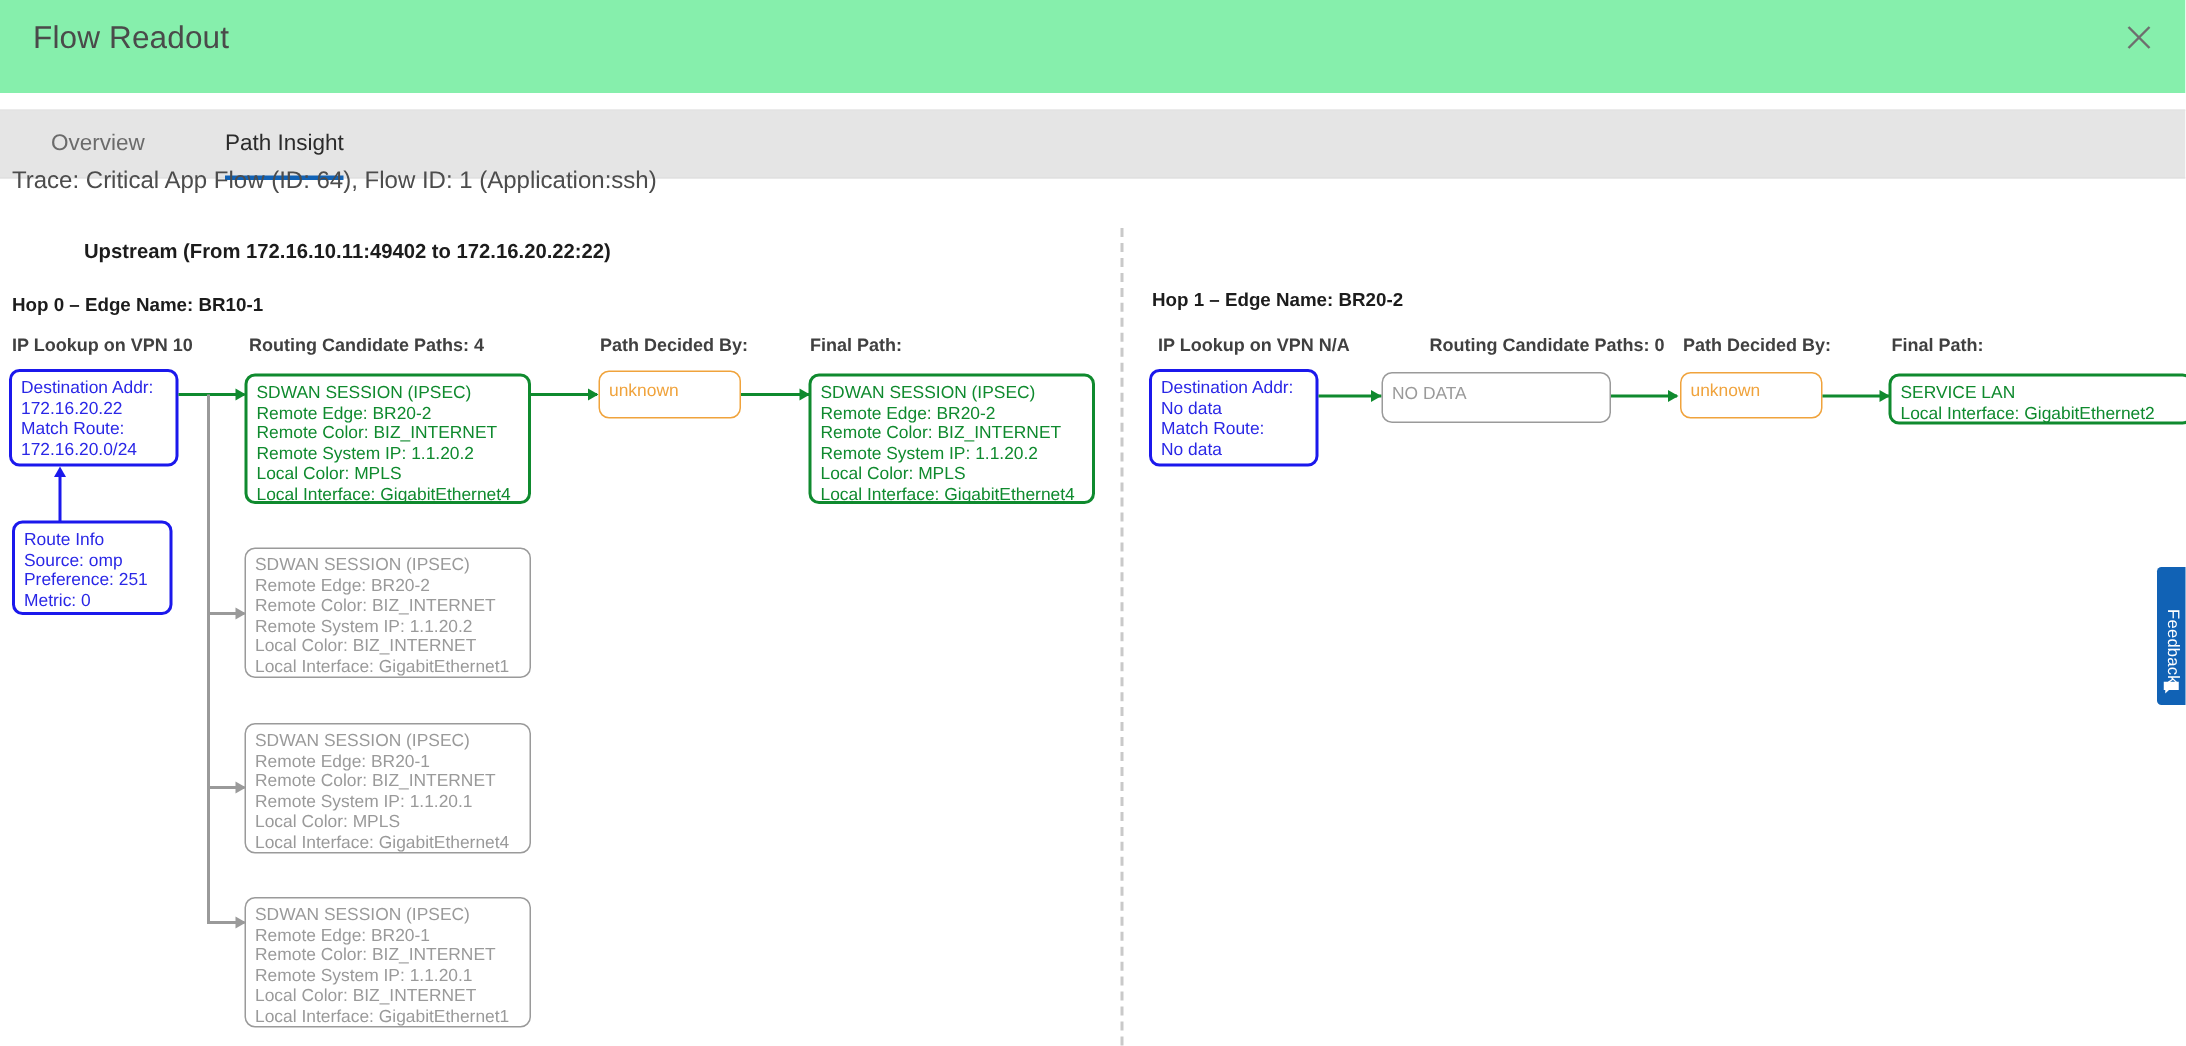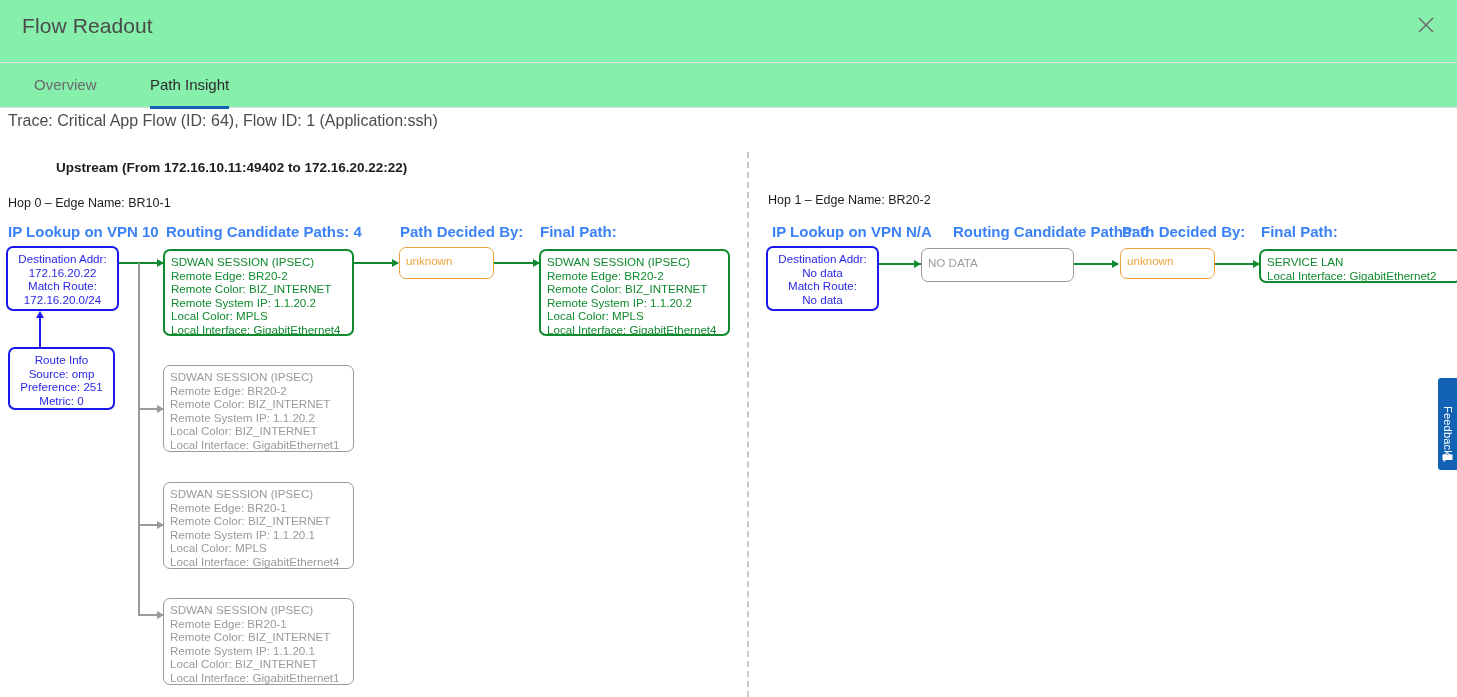--- a/index.html
+++ b/index.html
@@ -32,21 +32,22 @@
     cursor: pointer;
   }
   .close-btn svg { display:block; }
 
   
   .tabbar {
     position: relative;
     height: 46px;
     border-top: 1px solid #e3e3e3;
     border-bottom: 1px solid #e0e0e0;
-    background: #86efac;
+    background: #e5e5e5;
+    margin-top: 11px;
   }
   .tab {
     position: absolute;
     top: 0;
     height: 46px;
     line-height: 44px;
     font-size: 15px;
     color: #6b6b6b;
     cursor: pointer;
     white-space: nowrap;
@@ -83,43 +84,43 @@
     left: 8px; top: 160px;
     font-size: 13.5px;
     font-weight: bold;
     color: #1c1c1c;
     white-space: nowrap;
     margin-left: 48px;
   }
   .hop-label {
     position: absolute;
     font-size: 12.5px;
-    font-weight: normal;
+    font-weight: bold;
     color: #1c1c1c;
     white-space: nowrap;
   }
   .col-label {
     position: absolute;
-    font-size: 15px;
+    font-size: 12px;
     font-weight: bold;
-    color: #3b82f6;
+    color: #404040;
     white-space: nowrap;
   }
 
   
   .node {
     position: absolute;
     border-radius: 7px;
     background: #ffffff;
     padding: 4px 6px 5px 6px;
     font-size: 11.6px;
     line-height: 13.6px;
     white-space: nowrap;
   }
-  .node.blue   { border: 2px solid #1b18ec; color: #2a27e6; text-align: center; }
+  .node.blue   { border: 2px solid #1b18ec; color: #2a27e6; }
   .node.green  { border: 2px solid #0f8a2e; color: #0f8a2e; }
   .node.grey   { border: 1.6px solid #9a9a9a; color: #9a9a9a; }
   .node.orange { border: 1.8px solid #f0a33c; color: #f0a33c; }
   .node .ln { display: block; }
 
   
   .edge {
     position: absolute;
     background: #0f8a2e;
   }

